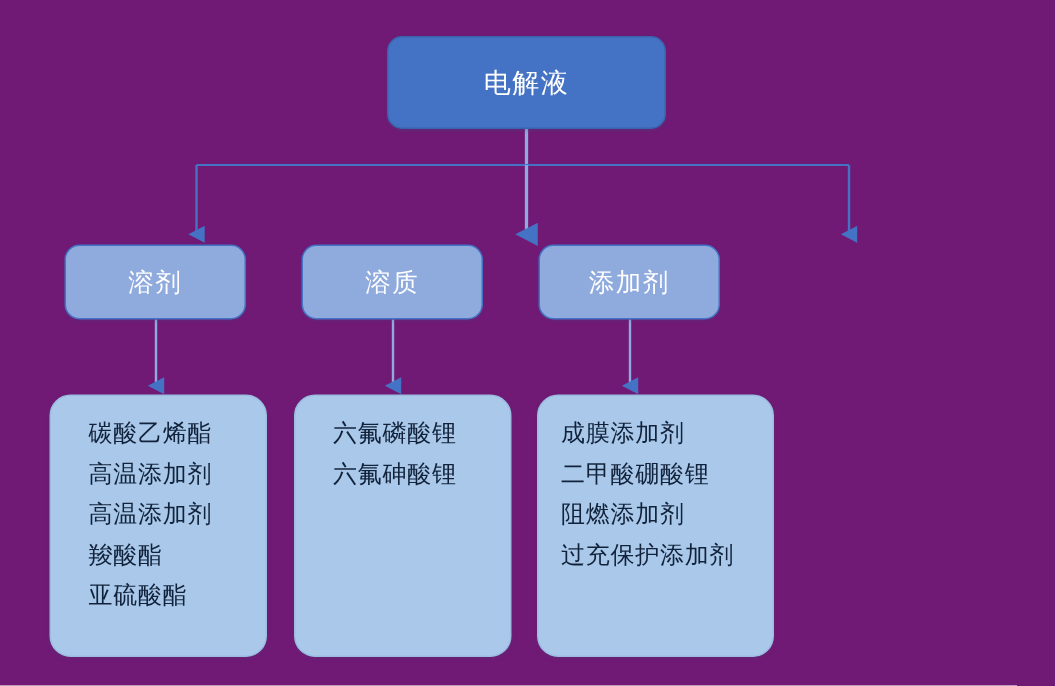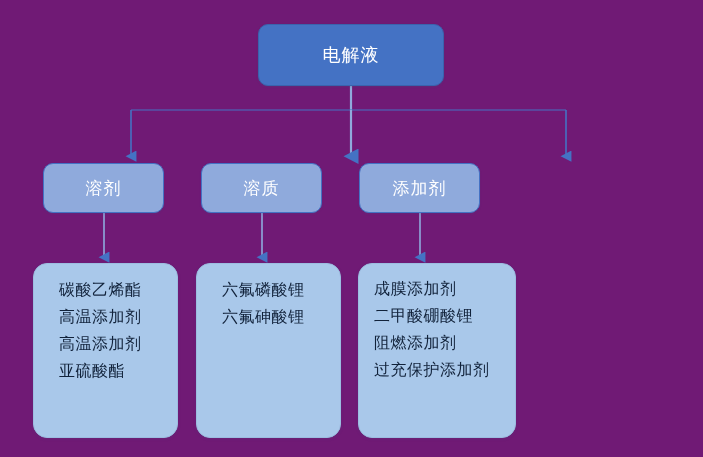--- a/index.html
+++ b/index.html
@@ -131,20 +131,21 @@
     <span>溶质</span>
   </div>
   <div class="node node-cat cat-2">
     <span>添加剂</span>
   </div>
 
   <div class="node node-list list-0">
     <div class="list-item">碳酸乙烯酯</div>
     <div class="list-item">高温添加剂</div>
     <div class="list-item">高温添加剂</div>
+    <div class="list-item">羧酸酯</div>
     <div class="list-item">亚硫酸酯</div>
   </div>
 
   <div class="node node-list list-1">
     <div class="list-item">六氟磷酸锂</div>
     <div class="list-item">六氟砷酸锂</div>
   </div>
 
   <div class="node node-list list-2">
     <div class="list-item">成膜添加剂</div>

